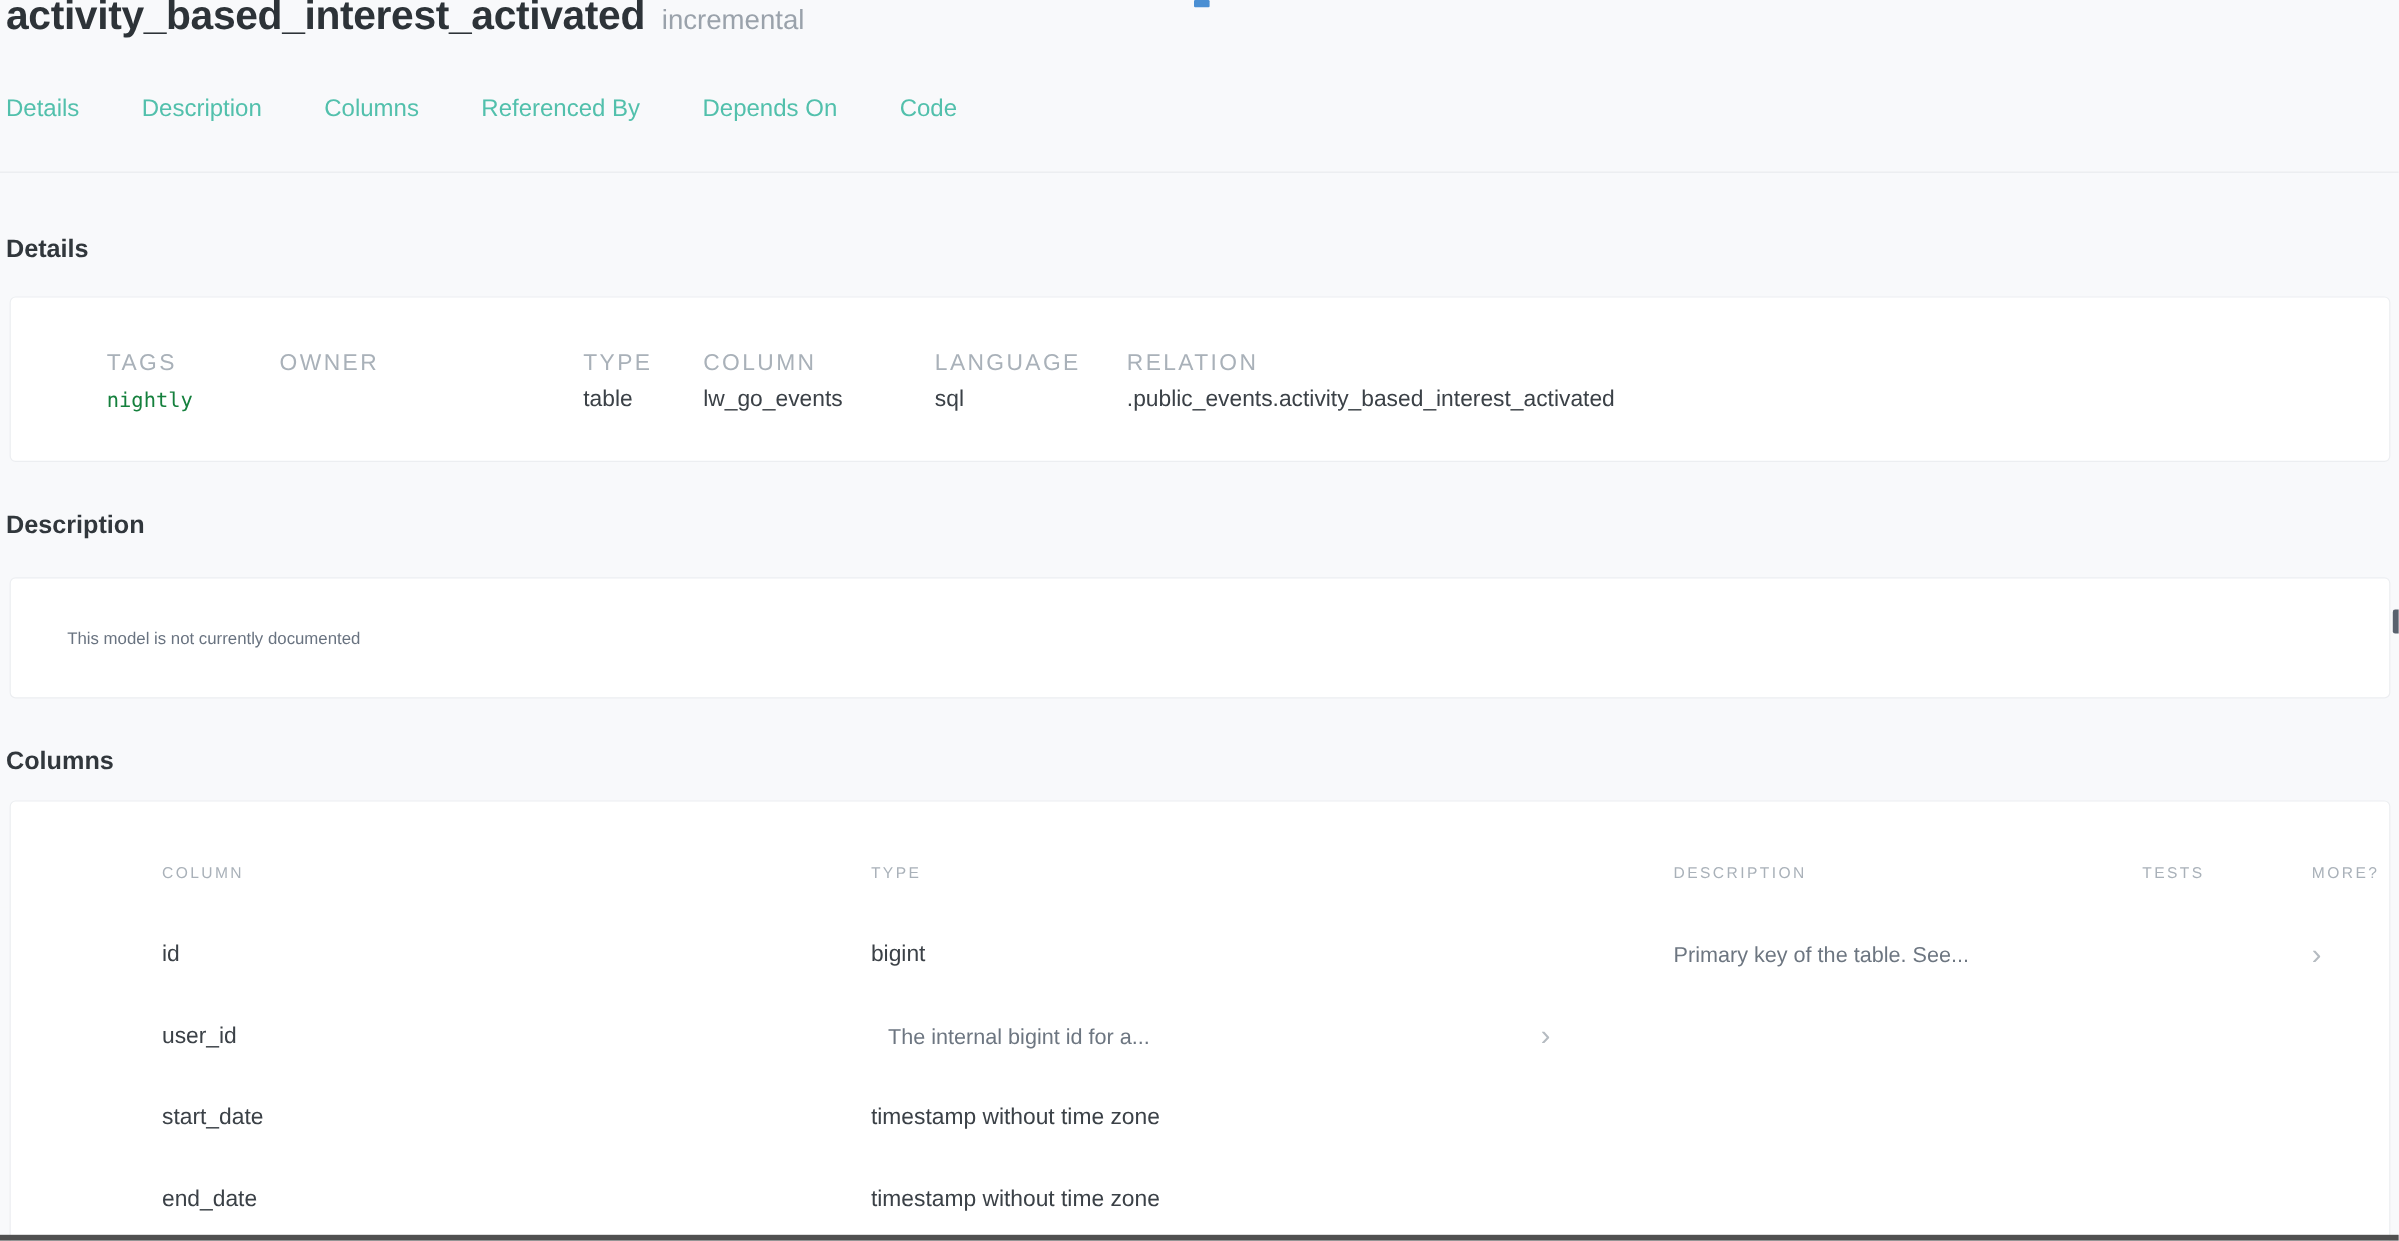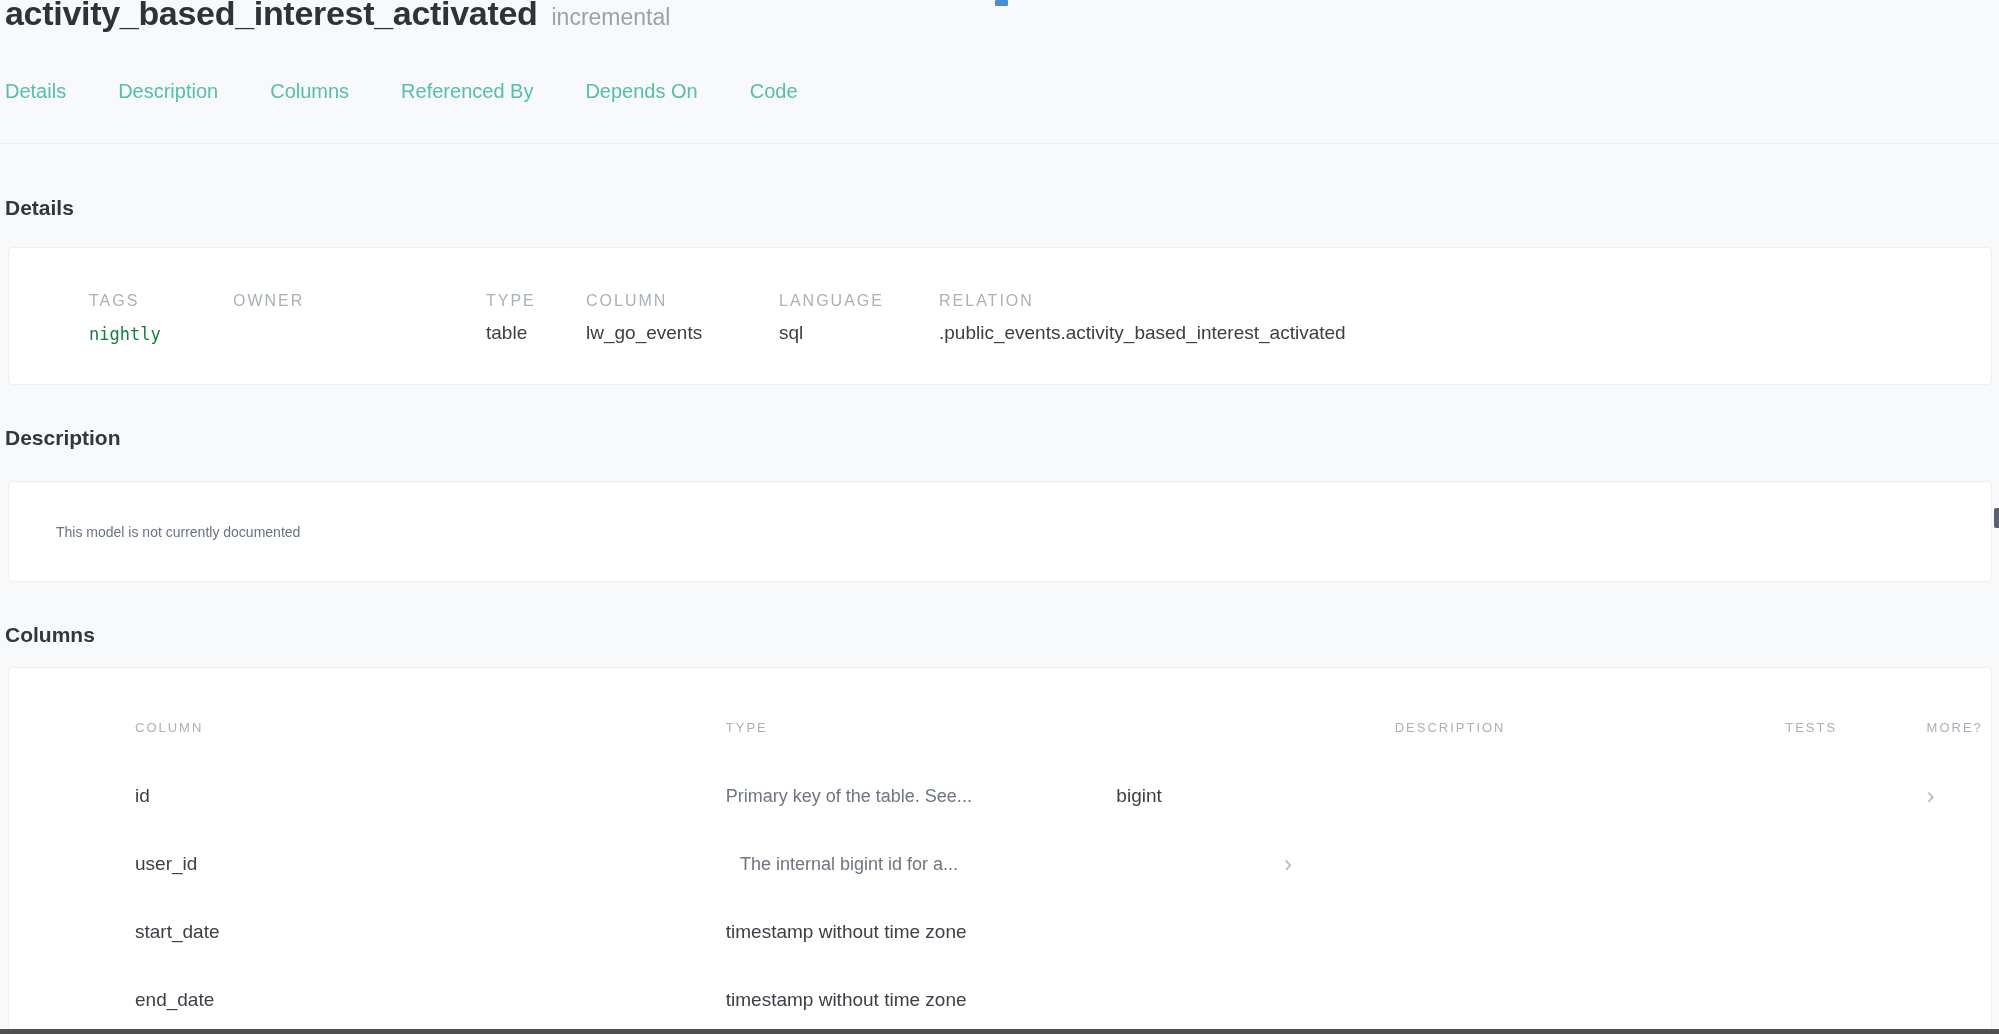--- a/index.html
+++ b/index.html
@@ -86,21 +86,21 @@
     border-radius: 5px;
   }
 
   
   #details-heading { top: 196px; }
   #details-card { top: 247px; height: 138px; }
   .detail-field { position: absolute; top: 0; height: 100%; }
   .detail-label {
     position: absolute;
     top: 44px;
-    font-size: 16px;
+    font-size: 19px;
     font-weight: 500;
     letter-spacing: 2px;
     color: #a9b1b9;
     white-space: nowrap;
   }
   .detail-value {
     position: absolute;
     top: 74px;
     font-size: 19px;
     color: #3b4147;
@@ -252,22 +252,22 @@
       <div class="trow thead-row">
         <div class="cell cell-column">COLUMN</div>
         <div class="cell cell-type">TYPE</div>
         <div class="cell cell-desc">DESCRIPTION</div>
         <div class="cell cell-tests">TESTS</div>
         <div class="cell cell-more">MORE?</div>
       </div>
 
       <div class="trow data-row">
         <div class="cell cell-column">id</div>
+        <div class="cell cell-type">bigint</div>
         <div class="cell cell-desc">Primary key of the table. See...</div>
-        <div class="cell cell-type">bigint</div>
         <div class="cell cell-tests"></div>
         <div class="cell cell-more"><span class="chevron">›</span></div>
       </div>
 
       <div class="trow data-row">
         <div class="cell cell-column">user_id</div>
         <div class="cell cell-desc">The internal bigint id for a...</div>
         <div class="cell cell-tests"></div>
         <div class="cell cell-more"><span class="chevron">›</span></div>
       </div>

